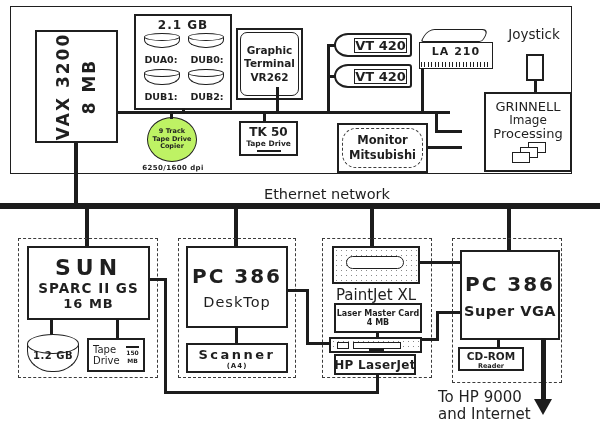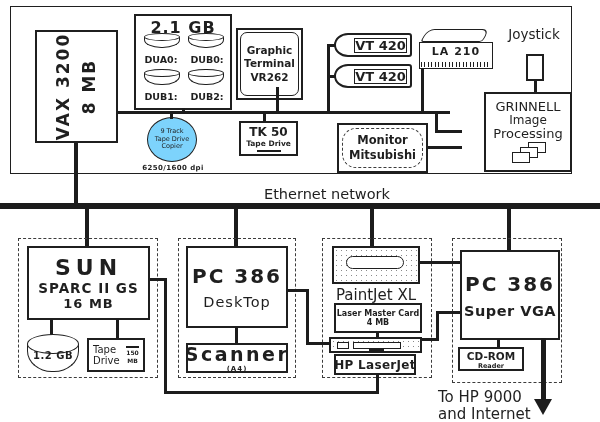--- a/index.html
+++ b/index.html
@@ -36,21 +36,21 @@
   <div class="box" style="left:10px;top:6px;width:562px;height:168px;border-width:1.8px;"></div>
 
   <div class="box thick" style="left:35px;top:30px;width:83px;height:113px;display:flex;align-items:center;justify-content:center;">
     <div class="nw" style="transform:rotate(-90deg);text-align:center;font-size:17px;font-weight:600;letter-spacing:2px;line-height:1.5;">
       <div>VAX 3200</div>
       <div>8 MB</div>
     </div>
   </div>
 
   <div class="box" style="left:134px;top:14px;width:98px;height:96px;">
-    <div class="txt nw" style="left:0;right:0;top:2px;text-align:center;font-size:16px;font-weight:600;letter-spacing:1px;">2.1 GB</div>
+    <div class="txt nw" style="left:0;right:0;top:2px;text-align:center;font-size:12px;font-weight:600;letter-spacing:1px;">2.1 GB</div>
     <div class="cyl" style="left:8px;top:17px;width:36px;height:15px;">
       <div class="c-bot"></div>
         <div class="c-top"></div>
       </div>
     <div class="cyl" style="left:52px;top:17px;width:36px;height:15px;">
       <div class="c-bot"></div>
         <div class="c-top"></div>
       </div>
     <div class="txt nw" style="left:2px;top:38px;width:46px;text-align:center;font-size:9.5px;font-weight:600;">DUA0:</div>
     <div class="txt nw" style="left:48px;top:38px;width:46px;text-align:center;font-size:9.5px;font-weight:600;">DUB0:</div>
@@ -59,21 +59,21 @@
         <div class="c-top"></div>
       </div>
     <div class="cyl" style="left:52px;top:53px;width:36px;height:16px;">
       <div class="c-bot"></div>
         <div class="c-top"></div>
       </div>
     <div class="txt nw" style="left:2px;top:75px;width:46px;text-align:center;font-size:9.5px;font-weight:600;">DUB1:</div>
     <div class="txt nw" style="left:48px;top:75px;width:46px;text-align:center;font-size:9.5px;font-weight:600;">DUB2:</div>
   </div>
 
-  <div class="txt col" style="left:147px;top:117px;width:50px;height:45px;border:1.6px solid #1f1f1f;border-radius:50%;background:#7dd3fc;box-sizing:border-box;font-size:6.5px;font-weight:400;line-height:1.2;text-align:center;">
+  <div class="txt col" style="left:147px;top:117px;width:50px;height:45px;border:1.6px solid #1f1f1f;border-radius:50%;background:#bef264;box-sizing:border-box;font-size:6.5px;font-weight:700;line-height:1.2;text-align:center;">
     <div>9 Track</div>
     <div>Tape Drive</div>
     <div>Copier</div>
   </div>
   <div class="txt nw" style="left:136px;top:164px;width:74px;text-align:center;font-size:7px;font-weight:600;letter-spacing:0.4px;">6250/1600 dpi</div>
 
   <div class="box" style="left:236px;top:28px;width:67px;height:72px;">
     <div class="txt col" style="left:2px;top:2px;right:2px;bottom:2px;border:1.3px solid #1f1f1f;border-radius:7px;font-size:10.5px;font-weight:600;line-height:1.25;text-align:center;">
       <div>Graphic</div>
       <div>Terminal</div>
@@ -168,21 +168,21 @@
     </div>
   </div>
 
   <div class="dash" style="left:178px;top:238px;width:118px;height:140px;"></div>
   <div class="box thick col" style="left:186px;top:246px;width:102px;height:82px;gap:6px;">
     <div class="nw" style="font-size:20px;font-weight:600;letter-spacing:2px;">PC 386</div>
     <div class="nw" style="font-size:14.5px;font-weight:500;letter-spacing:1px;">DeskTop</div>
   </div>
   <div class="line" style="left:235px;top:327px;width:2.5px;height:17px;"></div>
   <div class="box thick col" style="left:186px;top:343px;width:102px;height:30px;">
-    <div class="nw" style="font-size:19px;font-weight:600;letter-spacing:2.5px;">Scanner</div>
+    <div class="nw" style="font-size:13px;font-weight:600;letter-spacing:2.5px;">Scanner</div>
     <div class="nw" style="font-size:7px;font-weight:700;letter-spacing:1px;">(A4)</div>
   </div>
 
   <div class="dash" style="left:322px;top:238px;width:110px;height:140px;"></div>
   <div class="box speckle" style="left:332px;top:246px;width:88px;height:38px;">
     <div style="position:absolute;left:12px;top:8px;width:58px;height:13px;border:1.5px solid #1f1f1f;border-radius:7px;background:#fff;box-sizing:border-box;"></div>
   </div>
   <div class="txt nw" style="left:330px;top:286px;width:92px;text-align:center;font-size:15px;font-weight:500;">PaintJet XL</div>
   <div class="box col" style="left:334px;top:303px;width:88px;height:30px;">
     <div class="nw" style="font-size:8px;font-weight:700;">Laser Master Card</div>

